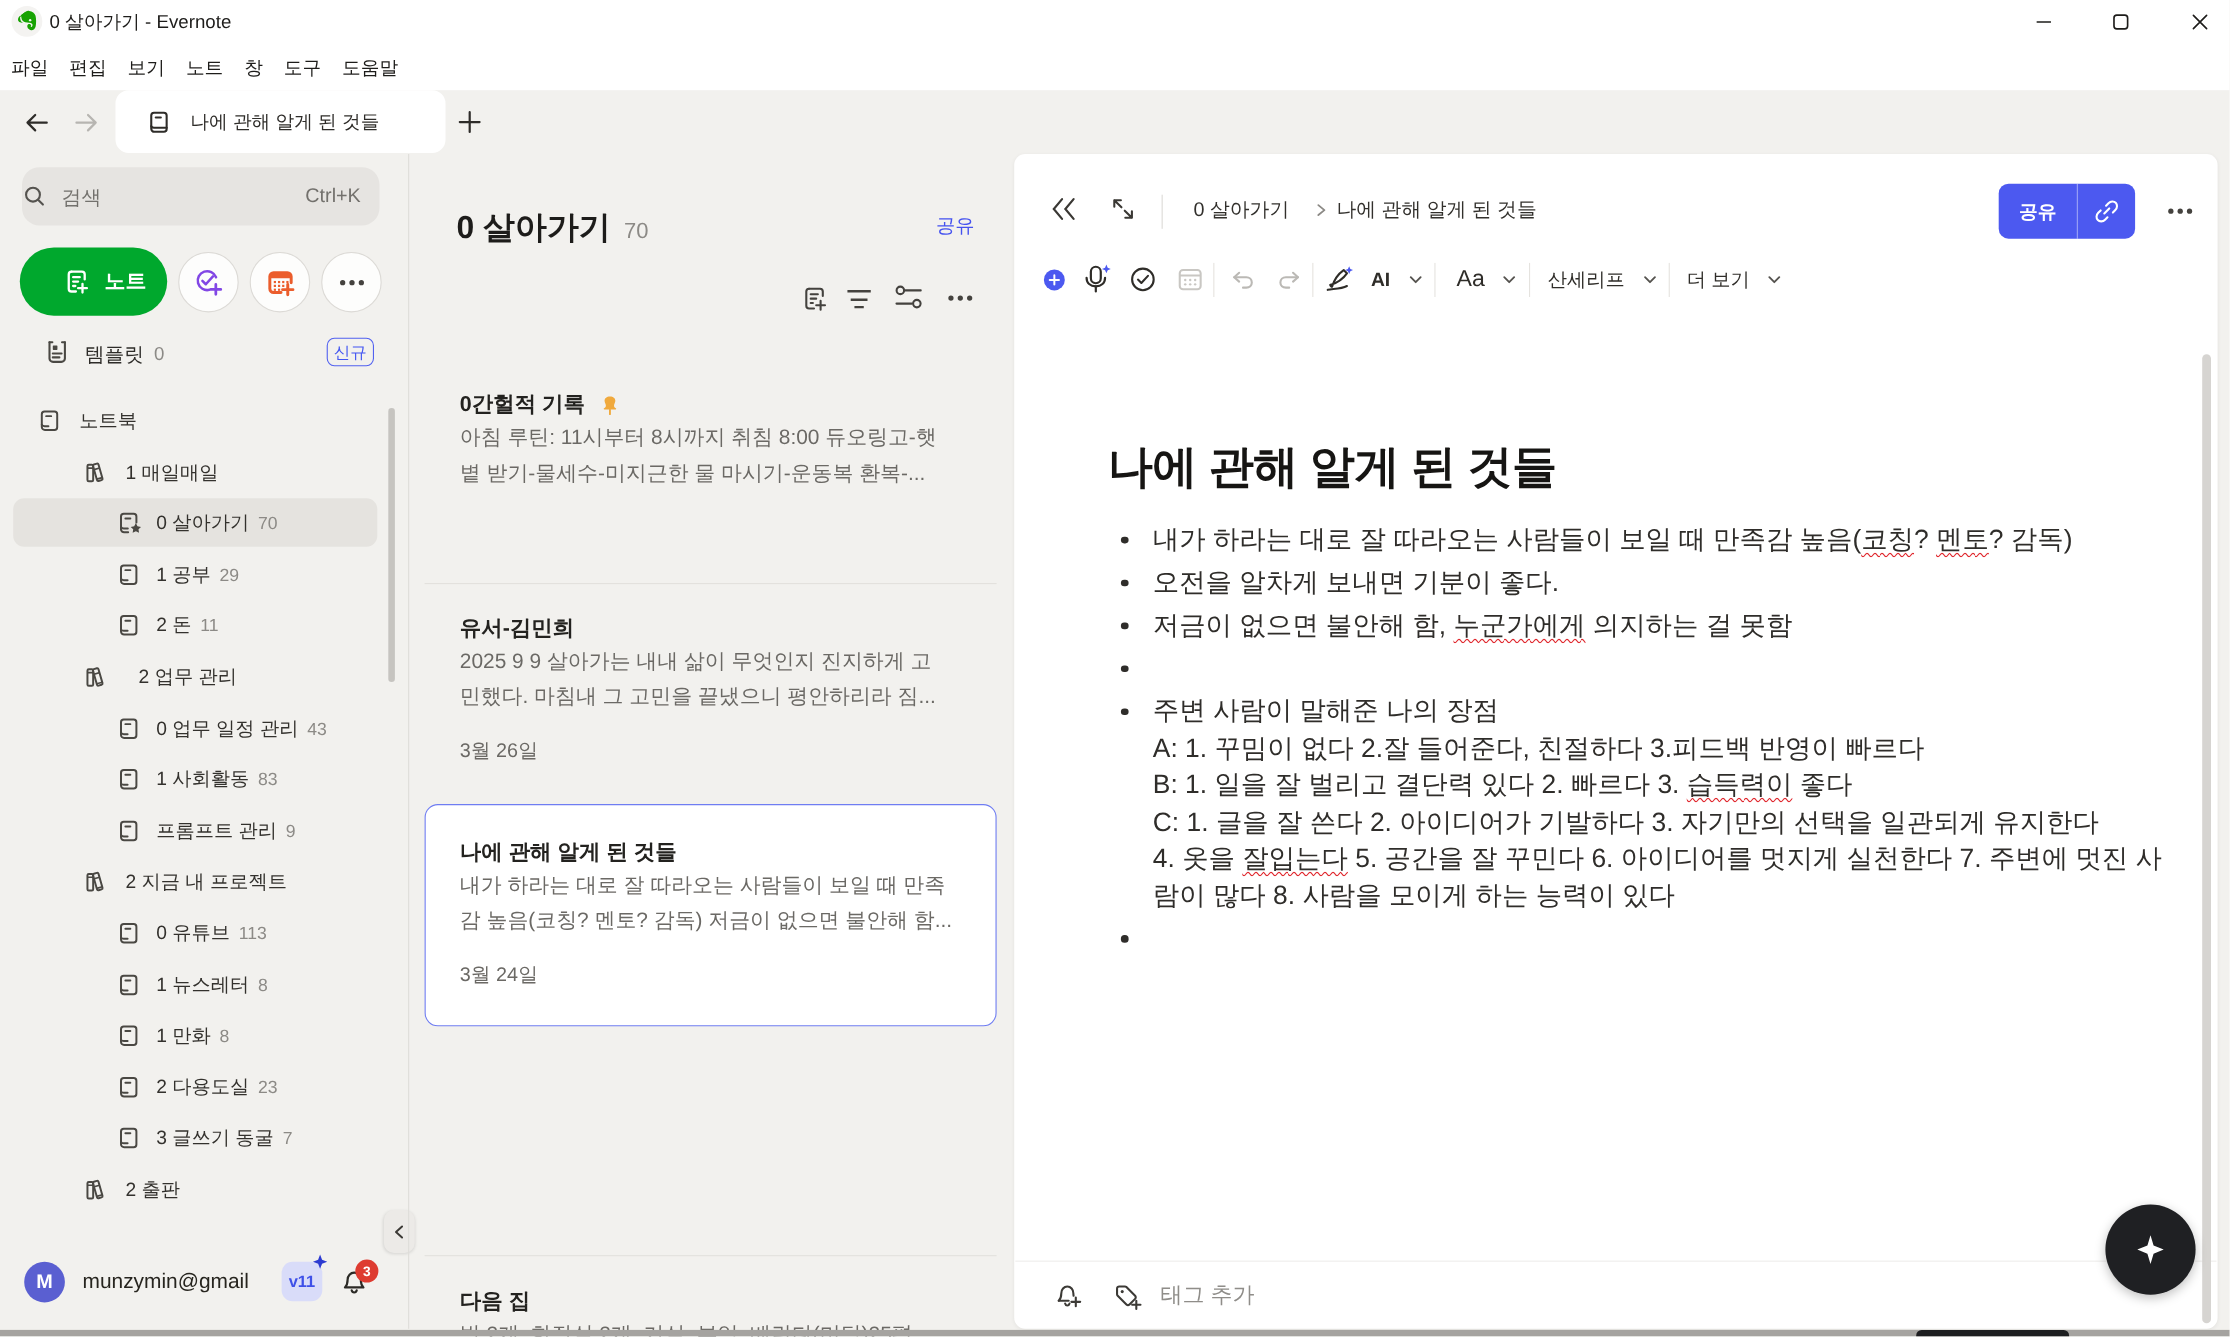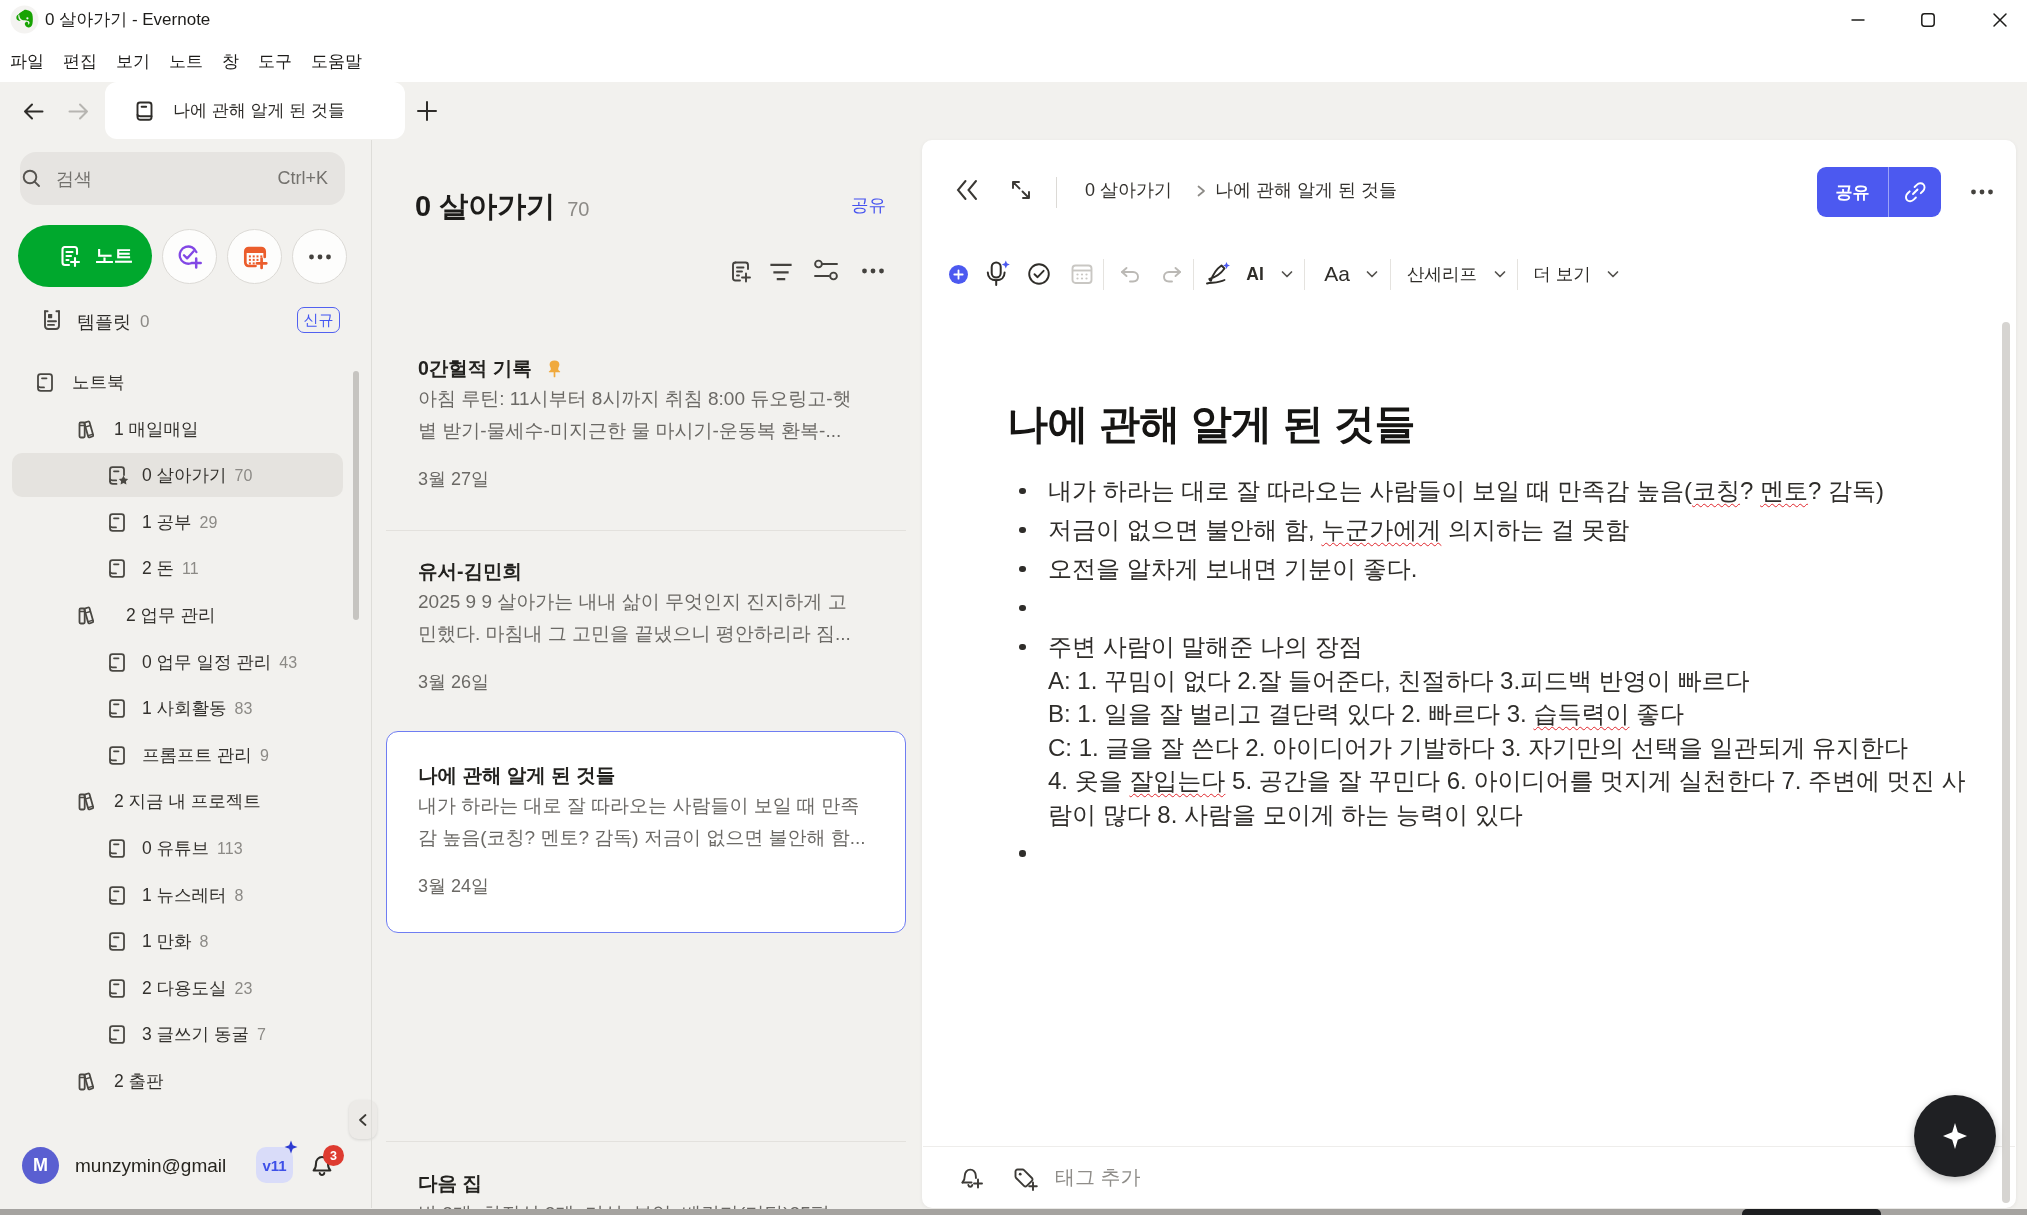--- a/index.html
+++ b/index.html
@@ -93,21 +93,21 @@
   .ed-topbar{position:absolute;left:0;top:0;width:1094px;height:104px;}
   .ed-ic{position:absolute;color:#3a3834;}
   .ed-vdiv{position:absolute;left:134px;top:37px;width:1px;height:31px;background:#dcdad6;}
   .crumb{position:absolute;top:38px;font-size:18px;color:#32302c;white-space:nowrap;}
   .crumb-sep{position:absolute;top:44px;color:#8c8a86;}
   .share-btn{position:absolute;left:895px;top:27px;width:124px;height:50px;border-radius:9px;background:#4c59f0;display:flex;}
   .share-left{width:72px;height:50px;display:flex;align-items:center;justify-content:center;color:#fff;
               font-size:17px;font-weight:700;border-right:1px solid rgba(255,255,255,.45);box-sizing:border-box;}
   .share-right{flex:1;display:flex;align-items:center;justify-content:center;color:#fff;}
   .ed-more{position:absolute;left:1040px;top:27px;width:40px;height:50px;display:flex;align-items:center;justify-content:center;color:#2f2d29;}
-  .ed-toolbar{position:absolute;left:0;top:108px;width:1094px;height:52px;}
+  .ed-toolbar{position:absolute;left:0;top:88px;width:1094px;height:52px;}
   .tb{position:absolute;top:0;height:52px;display:flex;align-items:center;justify-content:center;}
   .tb-div{position:absolute;top:11px;width:1px;height:31px;background:#e5e3df;}
   .tb-text{font-size:17.5px;color:#2f2d29;white-space:nowrap;}
   .ed-content{position:absolute;left:0;top:156px;width:1082px;height:850px;overflow:hidden;}
   .note-title{position:absolute;left:85px;top:101px;font-size:41px;font-weight:700;color:#161513;letter-spacing:-0.5px;}
   .note-body{position:absolute;left:85px;top:178px;width:978px;}
   .note-body ul{list-style:none;margin:0;padding:0;}
   .note-body li{position:relative;padding-left:41px;font-size:24px;line-height:33.5px;color:#2f2d2a;
                 margin-bottom:5.5px;white-space:pre-wrap;min-height:33.5px;}
   .note-body li::before{content:"";position:absolute;left:12px;top:13.5px;width:6.5px;height:6.5px;border-radius:50%;background:#2f2d2a;}
@@ -491,21 +491,20 @@
           <div class="card-title">
             <span>0간헐적 기록</span>
             <span class="pin">
               <svg width="17" height="19" viewBox="0 0 17 19" fill="none">
                 <path d="M8.5 1.5 C5.5 1.5 3.6 3.2 3.6 5.4 C3.6 7.2 4.8 8.2 4.8 9.9 C4.8 11 4.2 11.6 3.2 12.2 C2.6 12.5 2.8 13.3 3.4 13.3 H13.6 C14.2 13.3 14.4 12.5 13.8 12.2 C12.8 11.6 12.2 11 12.2 9.9 C12.2 8.2 13.4 7.2 13.4 5.4 C13.4 3.2 11.5 1.5 8.5 1.5 Z" fill="#f0a93c"></path>
     <path d="M8.5 13.5 V17.5" stroke="#f0a93c" stroke-width="1.7" stroke-linecap="round"></path>
               </svg>
             </span>
           </div>
           <p class="card-prev">아침 루틴: 11시부터 8시까지 취침 8:00 듀오링고-햇볕 받기-물세수-미지근한 물 마시기-운동복 환복-...</p>
-          <div class="card-date">3월 27일</div>
         </div>
         <div class="card" style="top: 416px;">
           <div class="card-title">
             <span>유서-김민희</span>
           </div>
           <p class="card-prev">2025 9 9 살아가는 내내 삶이 무엇인지 진지하게 고민했다. 마침내 그 고민을 끝냈으니 평안하리라 짐...</p>
           <div class="card-date">3월 26일</div>
         </div>
         <div class="card" style="top: 620px;">
           <div class="card-title">
@@ -653,22 +652,22 @@
           <svg width="16" height="16" viewBox="0 0 16 16" fill="none">
             <path d="M3.5 6 L8 10.5 L12.5 6" stroke="#55534f" stroke-width="1.7" stroke-linecap="round" stroke-linejoin="round"></path>
           </svg>
         </div>
       </div>
     <div class="ed-content">
       <div class="note-title">나에 관해 알게 된 것들</div>
       <div class="note-body">
           <ul id="bullets">
             <li><span>내가 하라는 대로 잘 따라오는 사람들이 보일 때 만족감 높음(</span><span class="sq">코칭</span><span>? </span><span class="sq">멘토</span><span>? 감독)</span></li>
+            <li><span>오전을 알차게 보내면 기분이 좋다.</span></li>
             <li><span>저금이 없으면 불안해 함, </span><span class="sq">누군가에게</span><span> 의지하는 걸 못함</span></li>
-            <li><span>오전을 알차게 보내면 기분이 좋다.</span></li>
             <li></li>
             <li><span>주변 사람이 말해준 나의 장점
 A: 1. 꾸밈이 없다 2.잘 들어준다, 친절하다 3.피드백 반영이 빠르다
 B: 1. 일을 잘 벌리고 결단력 있다 2. 빠르다 3. </span><span class="sq">습득력이</span><span> 좋다
 C: 1. 글을 잘 쓴다 2. 아이디어가 기발하다 3. 자기만의 선택을 일관되게 유지한다
 4. 옷을 </span><span class="sq">잘입는다</span><span> 5. 공간을 잘 꾸민다 6. 아이디어를 멋지게 실천한다 7. 주변에 멋진 사람이 많다 8. 사람을 모이게 하는 능력이 있다</span></li>
             <li></li>
           </ul>
         </div>
     </div>

